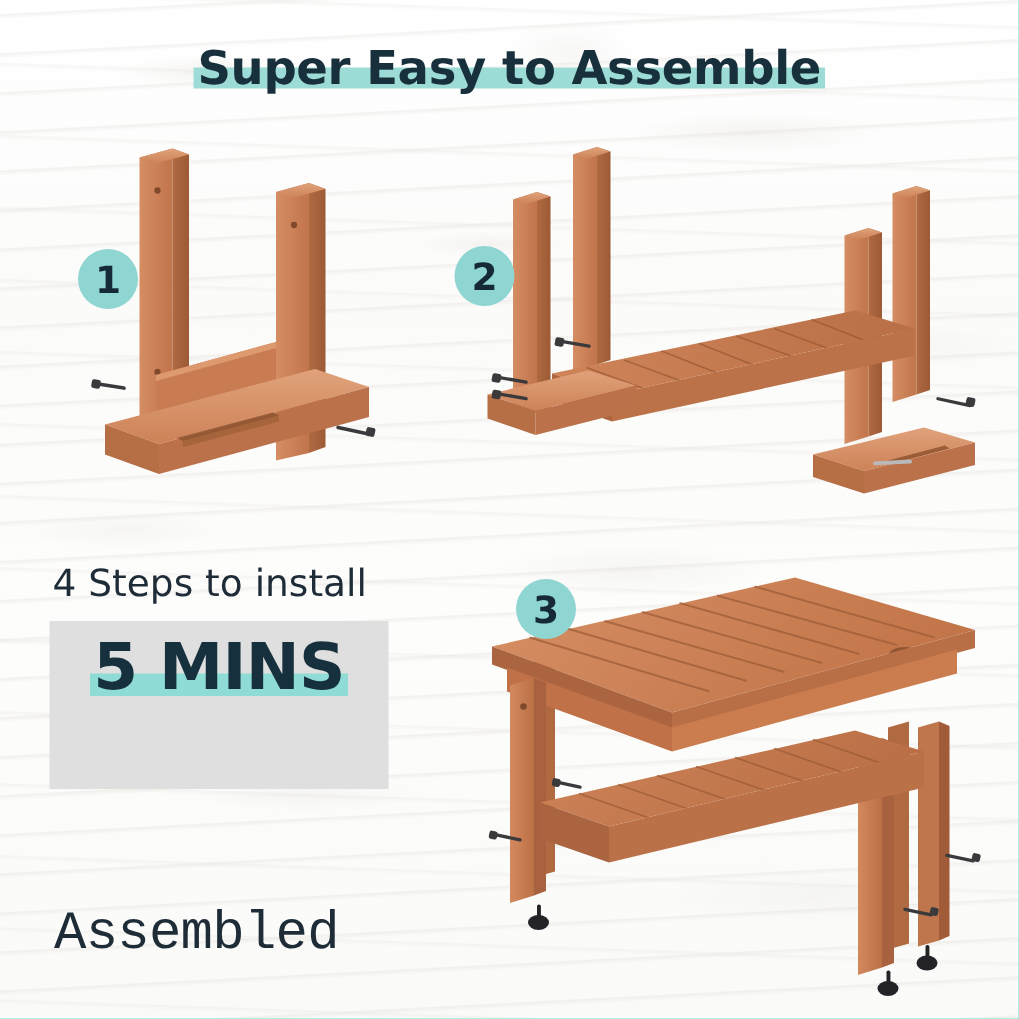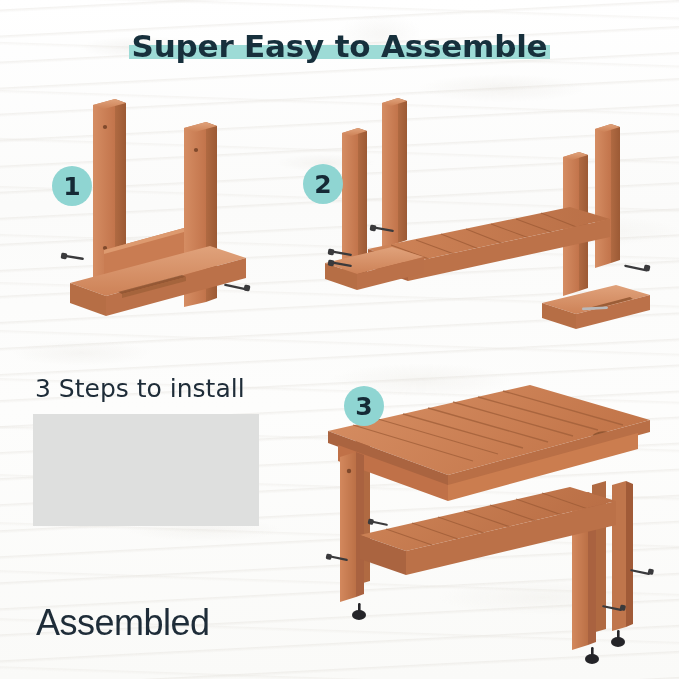--- a/index.html
+++ b/index.html
@@ -159,21 +159,21 @@
     line-height: 1;
     white-space: nowrap;
   }
   #assembled-text {
     position: absolute;
     left: 36px; top: 605px;
     font-size: 36px;
     font-weight: 400;
     letter-spacing: -0.5px;
     color: #1e2c38;
-    font-family: Liberation Sans, sans-serif;
+    font-family: Liberation Mono, monospace;
     line-height: 1;
     white-space: nowrap;
   }
 
   
   .illus { position: absolute; }
   #illus-1 { left: 60px;  top: 80px;  width: 200px; height: 250px; }
   #illus-2 { left: 320px; top: 95px;  width: 350px; height: 240px; }
   #illus-3 { left: 320px; top: 375px; width: 359px; height: 300px; }
   .illus svg { display: block; width: 100%; height: 100%; overflow: visible; }
@@ -465,20 +465,26 @@
         <rect x="282" y="232" width="20" height="2.2" rx="1.1" transform="rotate(12 292 233)"></rect>
         <rect x="300" y="230" width="5.5" height="5.5" rx="1.5" transform="rotate(12 303 233)"></rect>
       </g>
     </svg>
   </div>
 
   <div class="badge" id="badge-1">1</div>
   <div class="badge" id="badge-2">2</div>
   <div class="badge" id="badge-3">3</div>
 
-  <div id="steps-line">3 Steps to install</div>
+  <div id="steps-line">4 Steps to install</div>
 
   <div id="mins-panel">
+    <div id="mins-row">
+      <span id="mins-inner">
+        <span id="mins-hl"></span>
+        <span id="mins-text">5 MINS</span>
+      </span>
+    </div>
   </div>
 
   <div id="assembled-text">Assembled</div>
 
 </div>
 
 </body></html>

